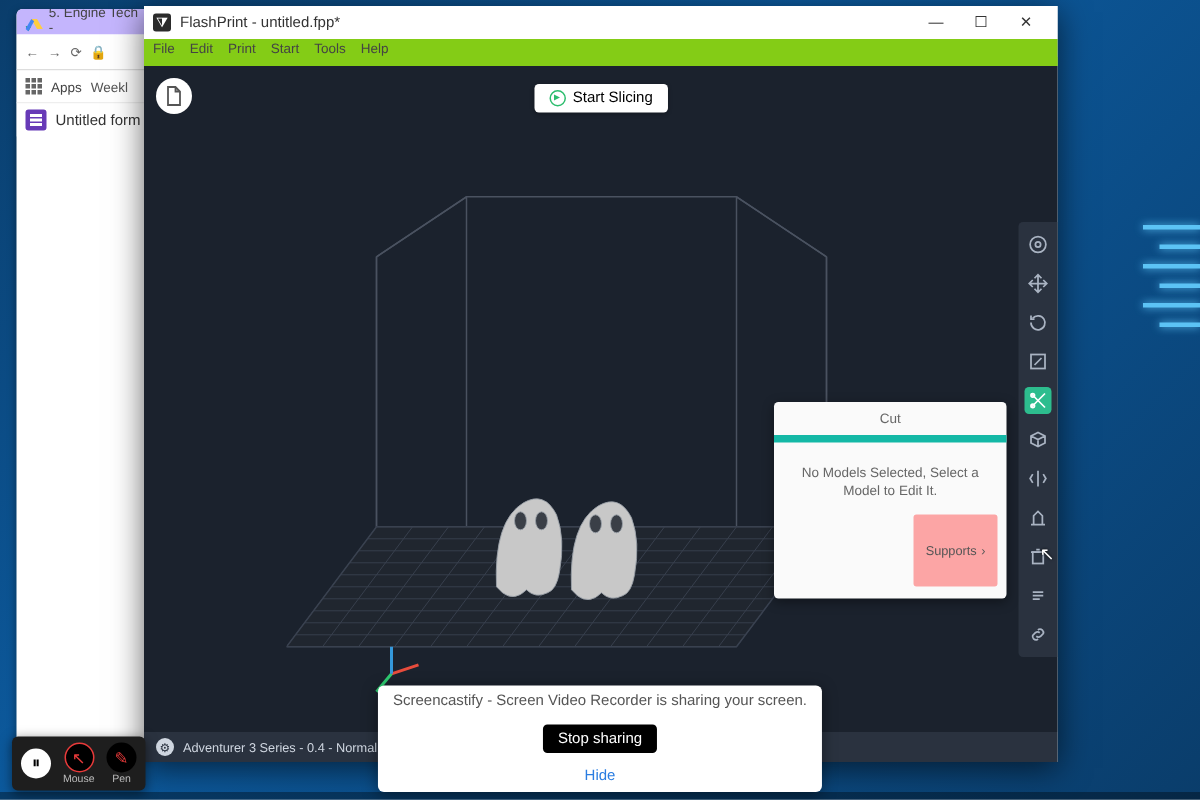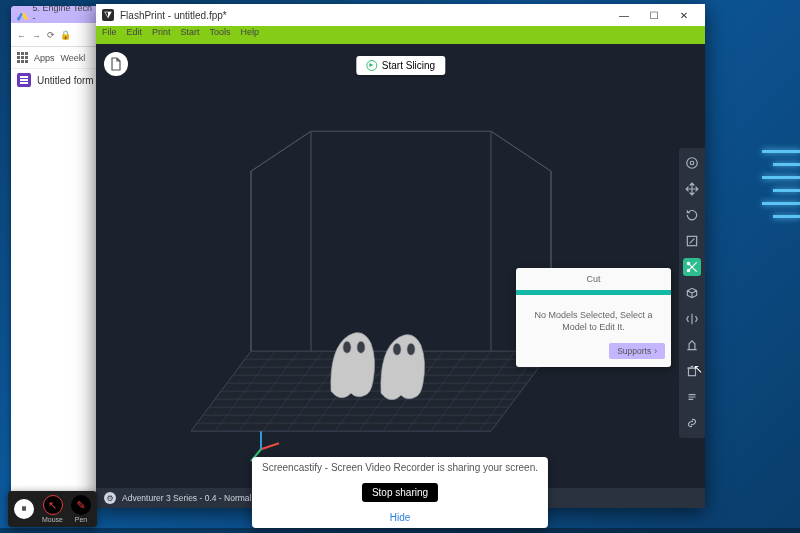--- a/index.html
+++ b/index.html
@@ -49,21 +49,21 @@
   .rtoolbar { position:absolute; right:0; top:104px; width:26px; background:#2a323f; display:flex; flex-direction:column; align-items:center; padding:6px 0; gap:8px; border-radius:3px 0 0 3px;}
   .rtool { width:18px; height:18px; color:#a9b3c2; display:flex; align-items:center; justify-content:center; font-size:11px; border-radius:3px;}
   .rtool.active { background:#2dbd8e; color:#fff;}
   .rtool svg { width:14px; height:14px; }
 
   
   .cut-panel { position:absolute; right:34px; top:224px; width:155px; background:#fafafa; border-radius:3px; box-shadow:0 2px 8px rgba(0,0,0,.4); font-size:9px; color:#555;}
   .cut-title { text-align:center; padding:6px 0; border-bottom:5px solid #14b8a6; font-size:9px; color:#666;}
   .cut-body { padding:14px 8px 10px; text-align:center; color:#666; line-height:1.35;}
   .cut-footer { display:flex; justify-content:flex-end; padding:0 6px 8px;}
-  .supports-btn { background:#c4b5fd; border-radius:2px; padding:3px 8px; font-size:8.5px; color:#555; display:flex; align-items:center; gap:3px;text-align:center;}
+  .supports-btn { background:#fca5a5; border-radius:2px; padding:19px 8px; font-size:8.5px; color:#555; display:flex; align-items:center; gap:3px;text-align:center;}
 
   
   .cursor { position:absolute; right:2px; top:318px; font-size:12px; color:#fff; text-shadow:0 0 2px #000; pointer-events:none;}
 
   
   .fp-status { height:20px; background:#2a323f; display:flex; align-items:center; padding:0 8px; gap:6px; font-size:8.5px; color:#cfd6e0;}
   .fp-status .printer-icon { width:12px; height:12px; background:#cfd6e0; border-radius:50%; display:flex; align-items:center; justify-content:center; color:#2a323f; font-size:8px;}
 
   
   .castify { position:absolute; left:50%; bottom:5px; transform:translateX(-50%); background:#fff; border-radius:4px; box-shadow:0 2px 10px rgba(0,0,0,.4); display:flex; align-items:center; padding:5px 10px; gap:10px; font-size:10px; color:#555;flex-direction:column;}

